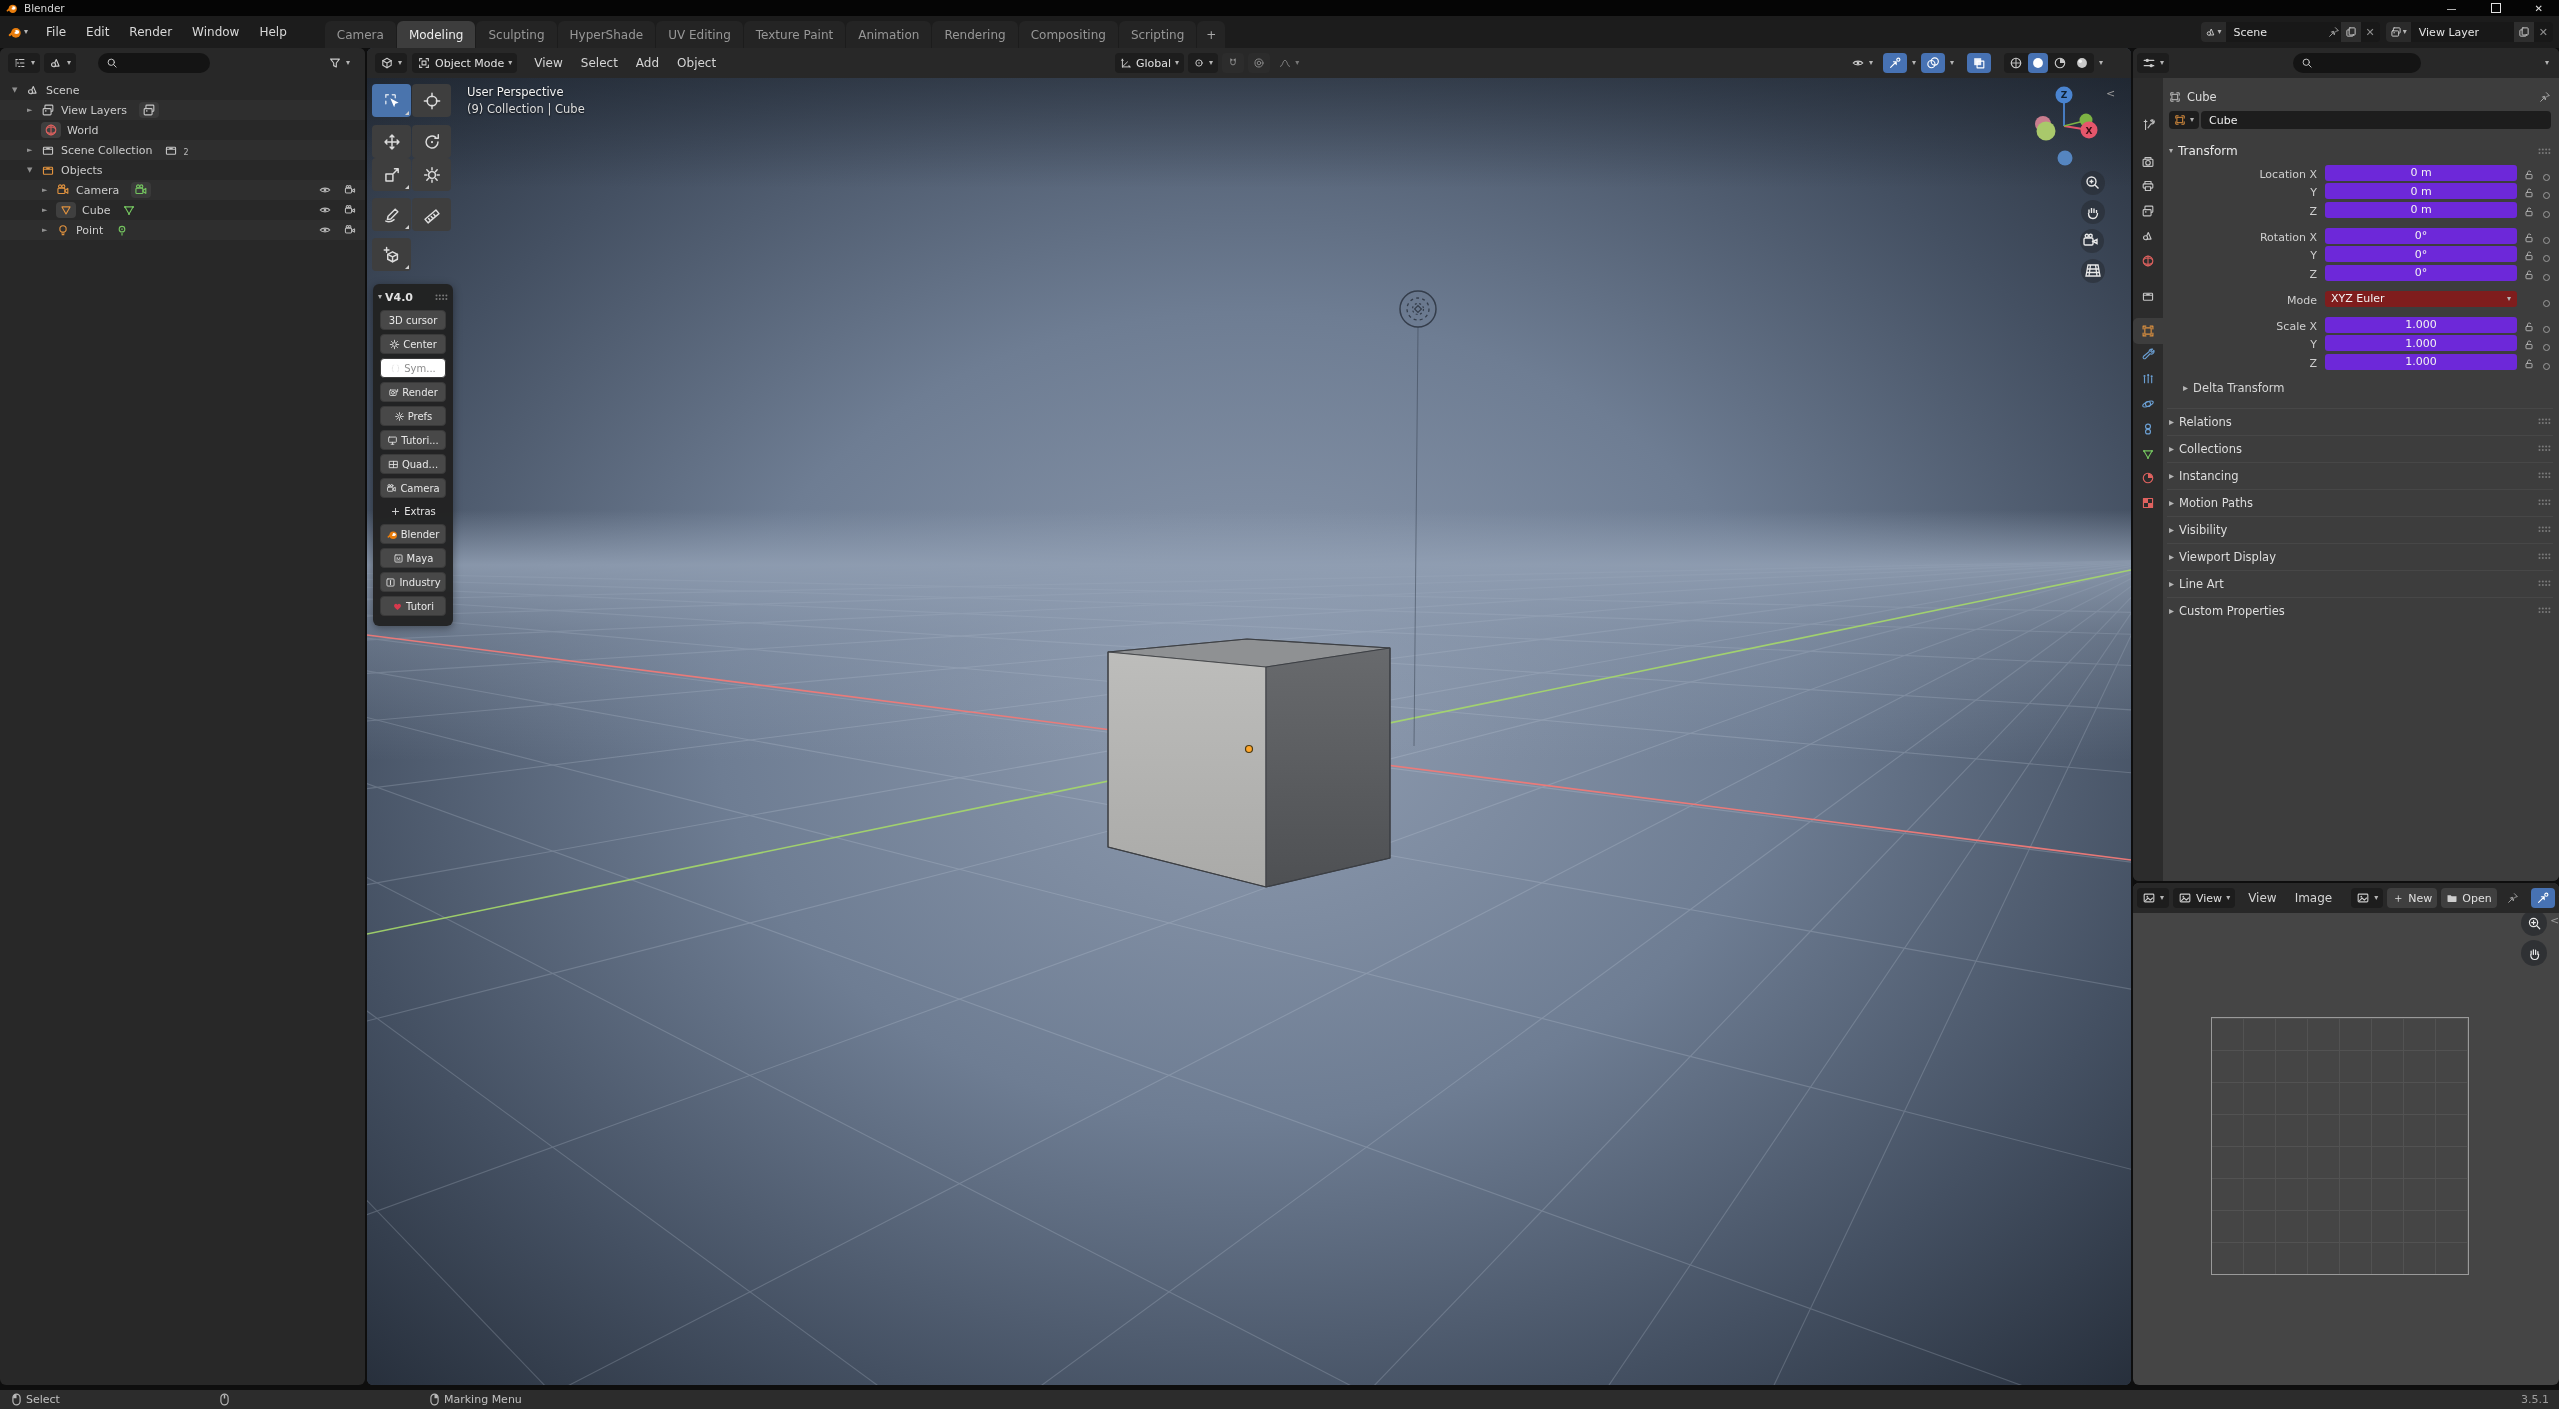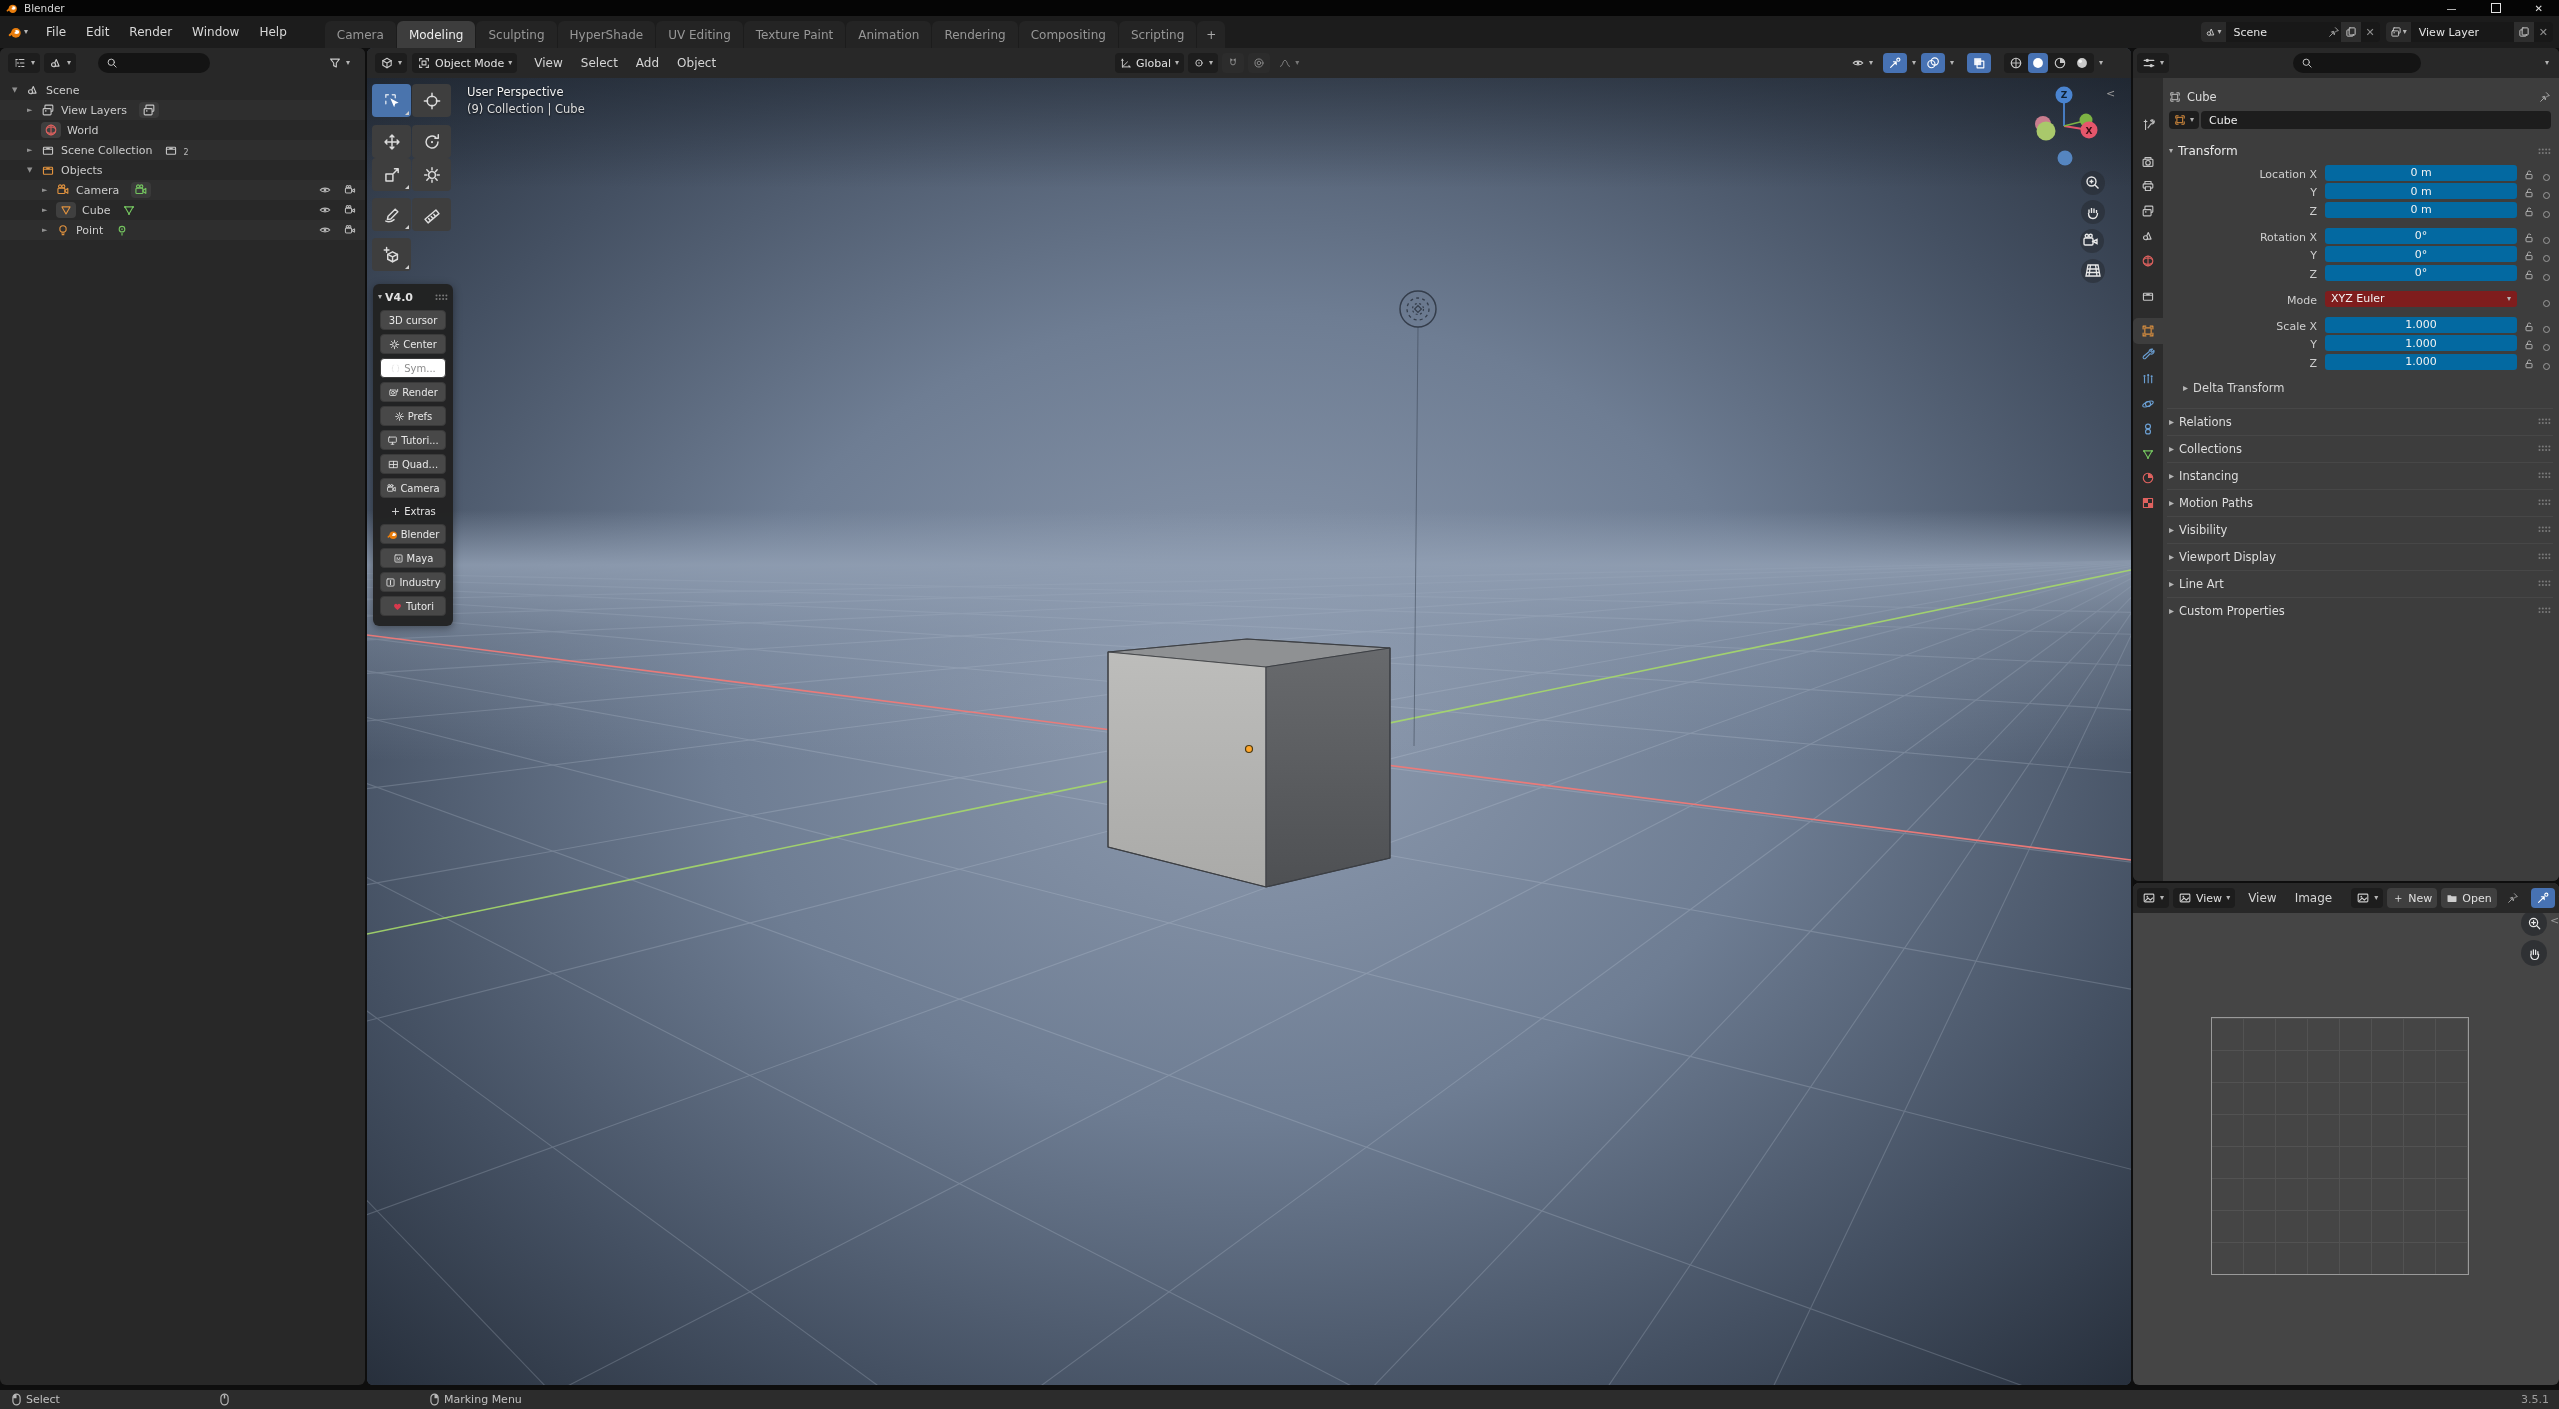--- a/index.html
+++ b/index.html
@@ -87,21 +87,21 @@
   .pcrumb{display:flex;align-items:center;gap:6px;height:22px;color:#dddddd;font-size:11.5px;padding:0 2px}
   .pcrumb .pinright{margin-left:auto;color:#a8a8a8}
   .namefield{display:flex;align-items:center;gap:2px;height:20px;margin:2px 2px 10px}
   .namefield .w{height:18px}
   .namefield .nf{flex:1;height:18px;background:#1d1d1d;border-radius:4px;color:#eee;display:flex;align-items:center;padding:0 8px}
   .phdr{display:flex;align-items:center;height:22px;gap:5px;color:#e8e8e8;font-size:12px;padding:0 2px}
   .phdr .grip{margin-left:auto;color:#707070}
   .prow{display:flex;align-items:flex-end;height:17px;margin:1.5px 0}
   .prow.gap{margin-top:9px}
   .plabel{width:150px;text-align:right;margin-right:8px;color:#cfcfcf;font-size:11px;flex:none}
-  .pfield{width:192px;height:16px;background:#0369a1;border-radius:3px;display:flex;align-items:center;
+  .pfield{width:192px;height:16px;background:#6d28d9;border-radius:3px;display:flex;align-items:center;
       justify-content:center;color:#f2f2f2;font-size:11px;flex:none}
   .pfield.drop{background:#7f1d1d;justify-content:space-between;padding:0 6px;width:180px}
   .plock{margin-left:6px;color:#b0b0b0}
   .pdot{width:5px;height:5px;border:1px solid #9a9a9a;border-radius:50%;margin-left:8px}
   .subsec{display:flex;align-items:center;gap:5px;height:24px;padding-left:16px;color:#d6d6d6;font-size:11.5px;margin-top:6px}
   .psection{display:flex;align-items:center;gap:5px;height:26px;color:#dedede;font-size:11.5px;border-top:1px solid #474747;padding:0 2px}
   .psection .grip{margin-left:auto;color:#6e6e6e}
   
   #imged{left:2133px;top:883px;width:426px;height:502px;background:#454545;}
   #imged .hdr{background:#282828}

